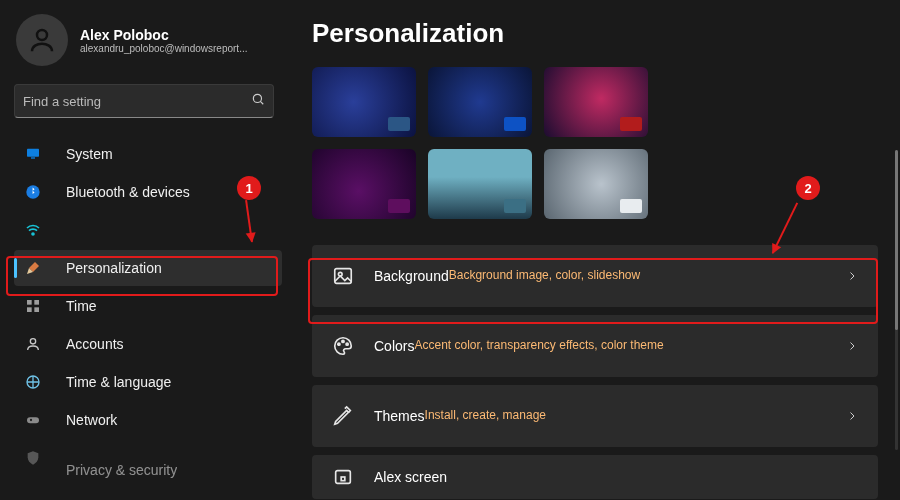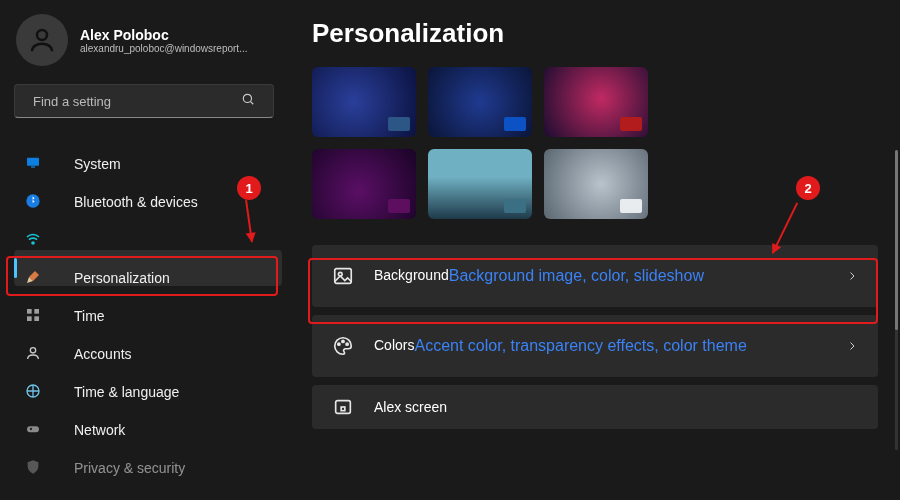--- a/index.html
+++ b/index.html
@@ -26,32 +26,32 @@
     .profile-text { display: flex; flex-direction: column; overflow: hidden; }
     .profile-name { font-size: 14px; font-weight: 600; }
     .profile-email { font-size: 10px; color: #bdbdbd; white-space: nowrap; overflow: hidden; text-overflow: ellipsis; max-width: 200px; }
     .search-box {
       position: relative;
       width: 260px; height: 34px;
       background: #2b2b2b;
       border: 1px solid #3a3a3a;
       border-radius: 4px;
       display: flex; align-items: center;
-      padding: 0 18px;
+      padding: 0 8px;
       margin-bottom: 18px;
       border-bottom: 1px solid #888;
     }
     .search-box input {
       flex: 1; background: transparent; border: none; outline: none;
       color: #ddd; font-size: 13px;
     }
     .search-box input::placeholder { color: #bbb; }
     .nav { display: flex; flex-direction: column; gap: 2px; }
     .nav-item {
-      display: flex; align-items: flex-end; gap: 32px;
+      display: flex; align-items: center; gap: 24px;
       height: 36px;
       padding: 0 10px;
       border-radius: 4px;
       font-size: 14px;
       color: #f0f0f0;
       cursor: pointer;
     }
     .nav-item.active { background: #2e2e2e; position: relative; }
     .nav-item.active::before {
       content: ""; position: absolute; left: 0; top: 8px; bottom: 8px; width: 3px;
@@ -93,21 +93,21 @@
       gap: 18px;
       cursor: pointer;
     }
     .settings-row.lock { height: 44px; }
     .row-icon {
       width: 26px; height: 26px; flex: 0 0 26px;
       display: flex; align-items: center; justify-content: center;
     }
     .row-text { display: flex; flex-direction: row; flex: 1; }
     .row-title { font-size: 14px; color: #fff; }
-    .row-sub { font-size: 16px; color: #3b82f6; }
+    .row-sub { font-size: 12px; color: #fdba74; }
     .chev { width: 16px; height: 16px; display: flex; align-items: center; justify-content: center; }
     .callout {
       position: absolute; width: 24px; height: 24px; border-radius: 50%;
       background: #e11b1b; color: #fff; font-size: 13px; font-weight: 600;
       display: flex; align-items: center; justify-content: center;
       z-index: 20;
     }
     .arrow {
       position: absolute; width: 2px; background: #e11b1b;
       z-index: 20;
@@ -302,20 +302,37 @@
           <span class="row-title">Colors</span>
           <span class="row-sub">Accent color, transparency effects, color theme</span>
         </span>
         <span class="chev">
             <svg width="12" height="12" viewBox="0 0 24 24" fill="none" stroke="#ccc" stroke-width="2">
               <polyline points="9 5 16 12 9 19"></polyline>
             </svg>
           </span>
       </div>
 
+      <div class="settings-row">
+        <span class="row-icon">
+            <svg width="22" height="22" viewBox="0 0 24 24" fill="none" stroke="#e6e6e6" stroke-width="1.8">
+              <path d="M3 21l3-1 12-12-2-2L4 18z"></path>
+              <path d="M14 4l2-2 4 4-2 2"></path>
+            </svg>
+          </span>
+        <span class="row-text">
+          <span class="row-title">Themes</span>
+          <span class="row-sub">Install, create, manage</span>
+        </span>
+        <span class="chev">
+            <svg width="12" height="12" viewBox="0 0 24 24" fill="none" stroke="#ccc" stroke-width="2">
+              <polyline points="9 5 16 12 9 19"></polyline>
+            </svg>
+          </span>
+      </div>
 
       <div class="settings-row lock">
         <span class="row-icon">
             <svg width="22" height="22" viewBox="0 0 24 24" fill="none" stroke="#e6e6e6" stroke-width="1.8">
               <rect x="4" y="5" width="16" height="14" rx="2"></rect>
               <rect x="10" y="12" width="4" height="4"></rect>
             </svg>
           </span>
         <span class="row-text">
           <span class="row-title">Alex screen</span>

